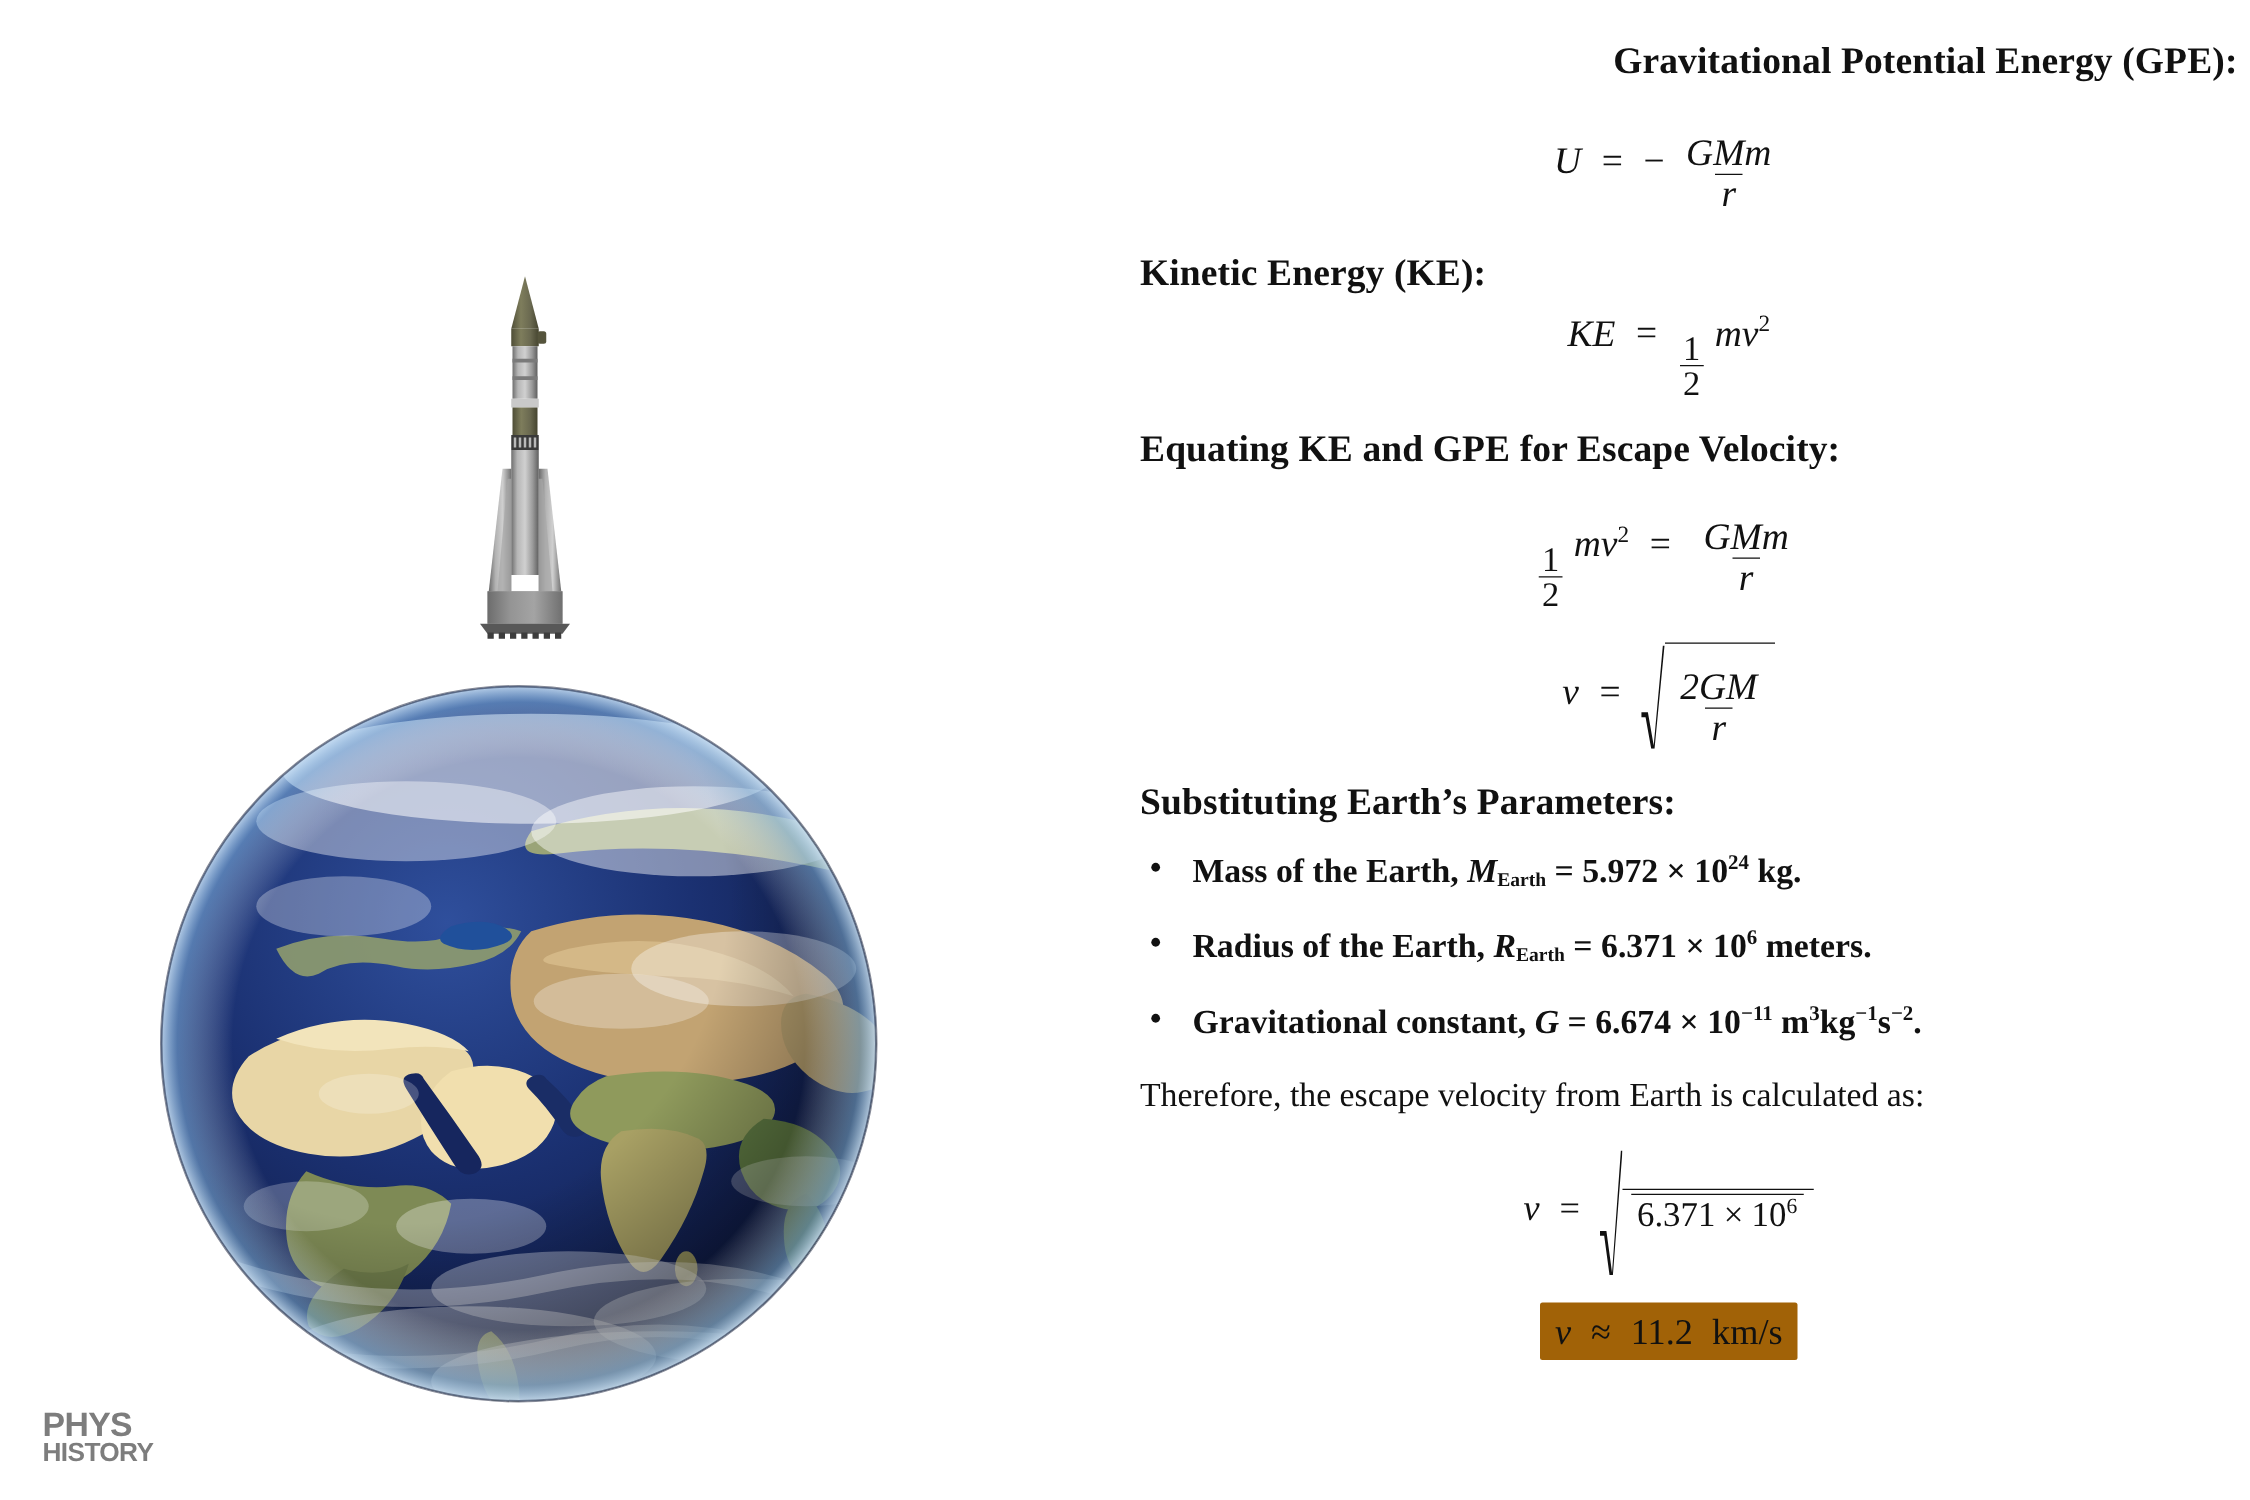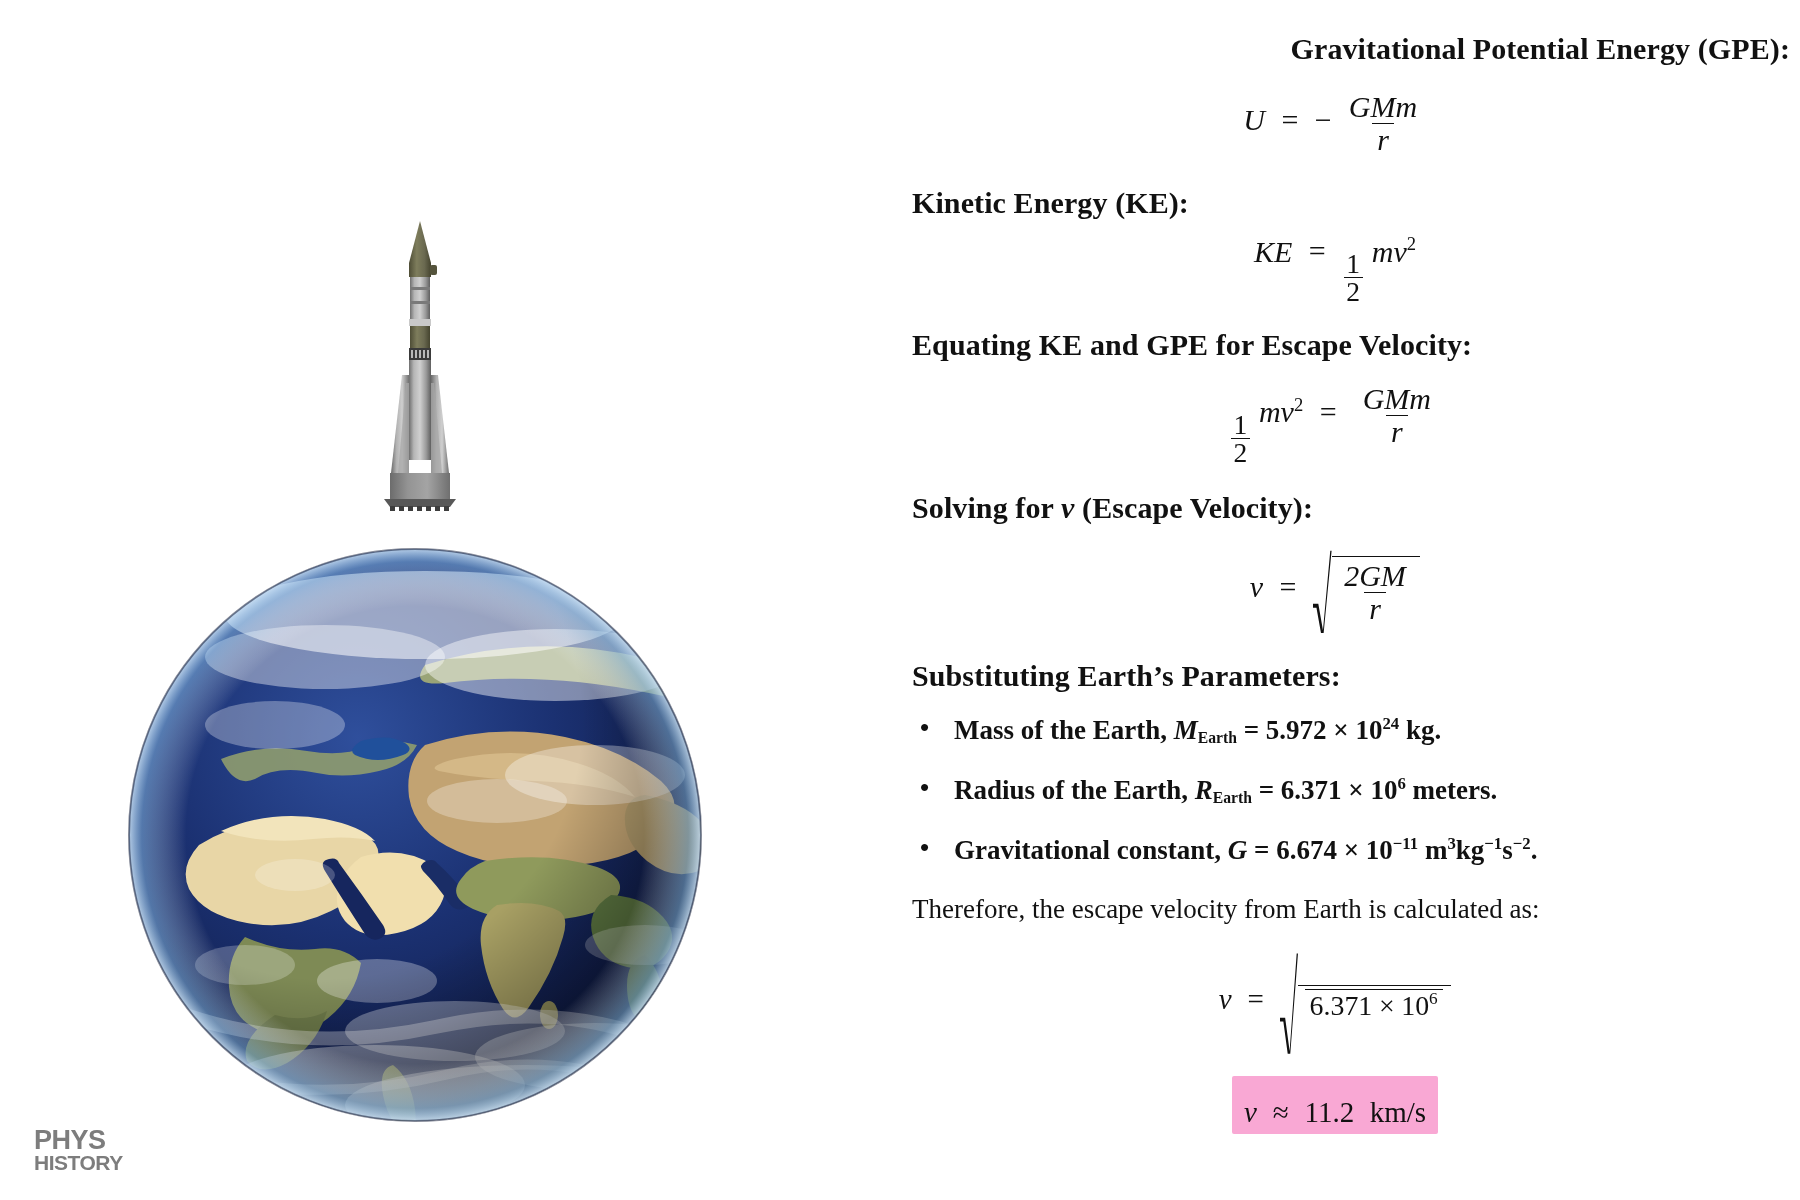--- a/index.html
+++ b/index.html
@@ -33,21 +33,21 @@
   .hd .mi{font-style:italic;font-weight:bold;font-family:"Liberation Serif","DejaVu Serif",serif;}
   .eq{display:flex;justify-content:center;width:100%;}
   .eqbox{font-size:30px;}
   .mi{font-style:italic;}
   .op{padding:0 .30em;}
   .times{padding:0 .24em;}
 
   
   .frac{display:inline-flex;flex-direction:column;align-items:center;
         vertical-align:middle;margin:0 .14em;line-height:1.06;}
-  .frac .num{padding:0 .18em;}
+  .frac .num{padding:0 .18em;margin-top:16px;}
   .frac .den{padding:0 .18em;border-top:1.6px solid #111;}
   .fs{font-size:.96em;}
 
   
   .half{display:inline-flex;flex-direction:column;align-items:center;
         vertical-align:-0.42em;line-height:1.0;margin:0 .05em;font-size:.92em;}
   .half .den{border-top:1.5px solid #111;padding:0 .1em;}
   .half .num{padding:0 .1em;}
 
   
@@ -64,21 +64,21 @@
 
   ul.params{list-style:none;margin:0;padding:0;}
   ul.params li{
     position:relative;font-size:27px;line-height:1.25;
     padding-left:42px;margin-bottom:26px;font-weight:bold;
   }
   ul.params li::before{
     content:"\2022";position:absolute;left:8px;top:-2px;font-size:26px;
   }
   .para{font-size:27px;}
-  .hilite{background:#f9a8d4;padding:20px 12px 5px 12px;border-radius:2px;
+  .hilite{background:#a16207;padding:8px 12px 5px 12px;border-radius:2px;
           display:inline-block;font-size:29px;}
 </style>
 </head>
 <body>
 
 <div class="page">
 
   <div class="visual">
 
     <div class="rocket-wrap">
@@ -288,23 +288,20 @@
         </span>
         <span class="mi">mv</span><sup class="x">2</sup>
         <span class="op">=</span>
         <span class="frac">
           <span class="num mi">GMm</span>
           <span class="den mi">r</span>
         </span>
       </span>
     </div>
 
-    <div class="hd" style="margin-top:24px;padding-left:32px;">
-      <span>Solving for </span><span class="mi">v</span><span> (Escape Velocity):</span>
-    </div>
     <div class="eq" style="margin-top:24px;">
       <span class="eqbox">
         <span class="mi">v</span>
         <span class="op">=</span>
         <span class="sqrt">
           <span class="sign">
             <svg viewBox="0 0 14 64" preserveAspectRatio="none">
               <path d="M0 42 L4 42 L7.5 62 L13 2 L14 2 L8 64 L6 64 L2.6 45 L0 45 Z" fill="#111"></path>
             </svg>
           </span>

